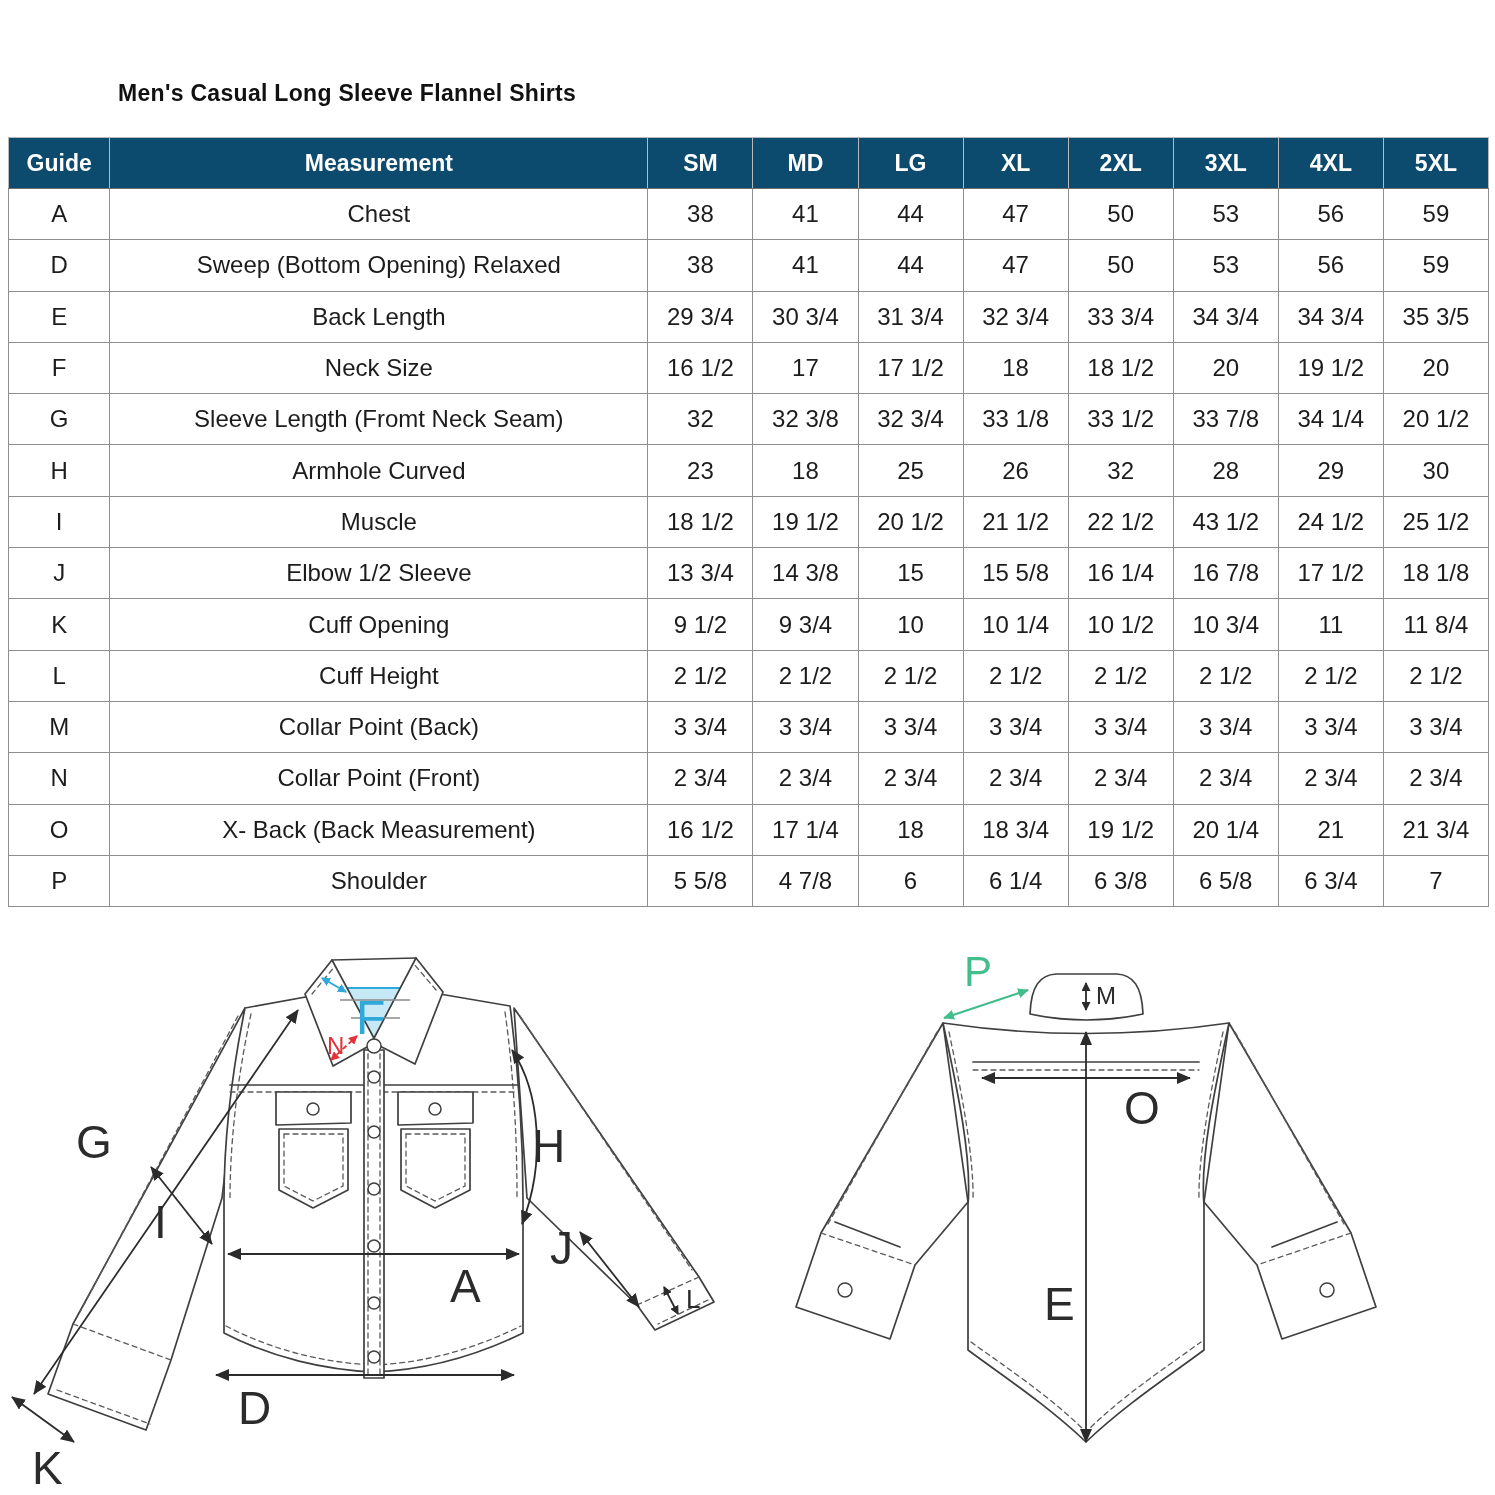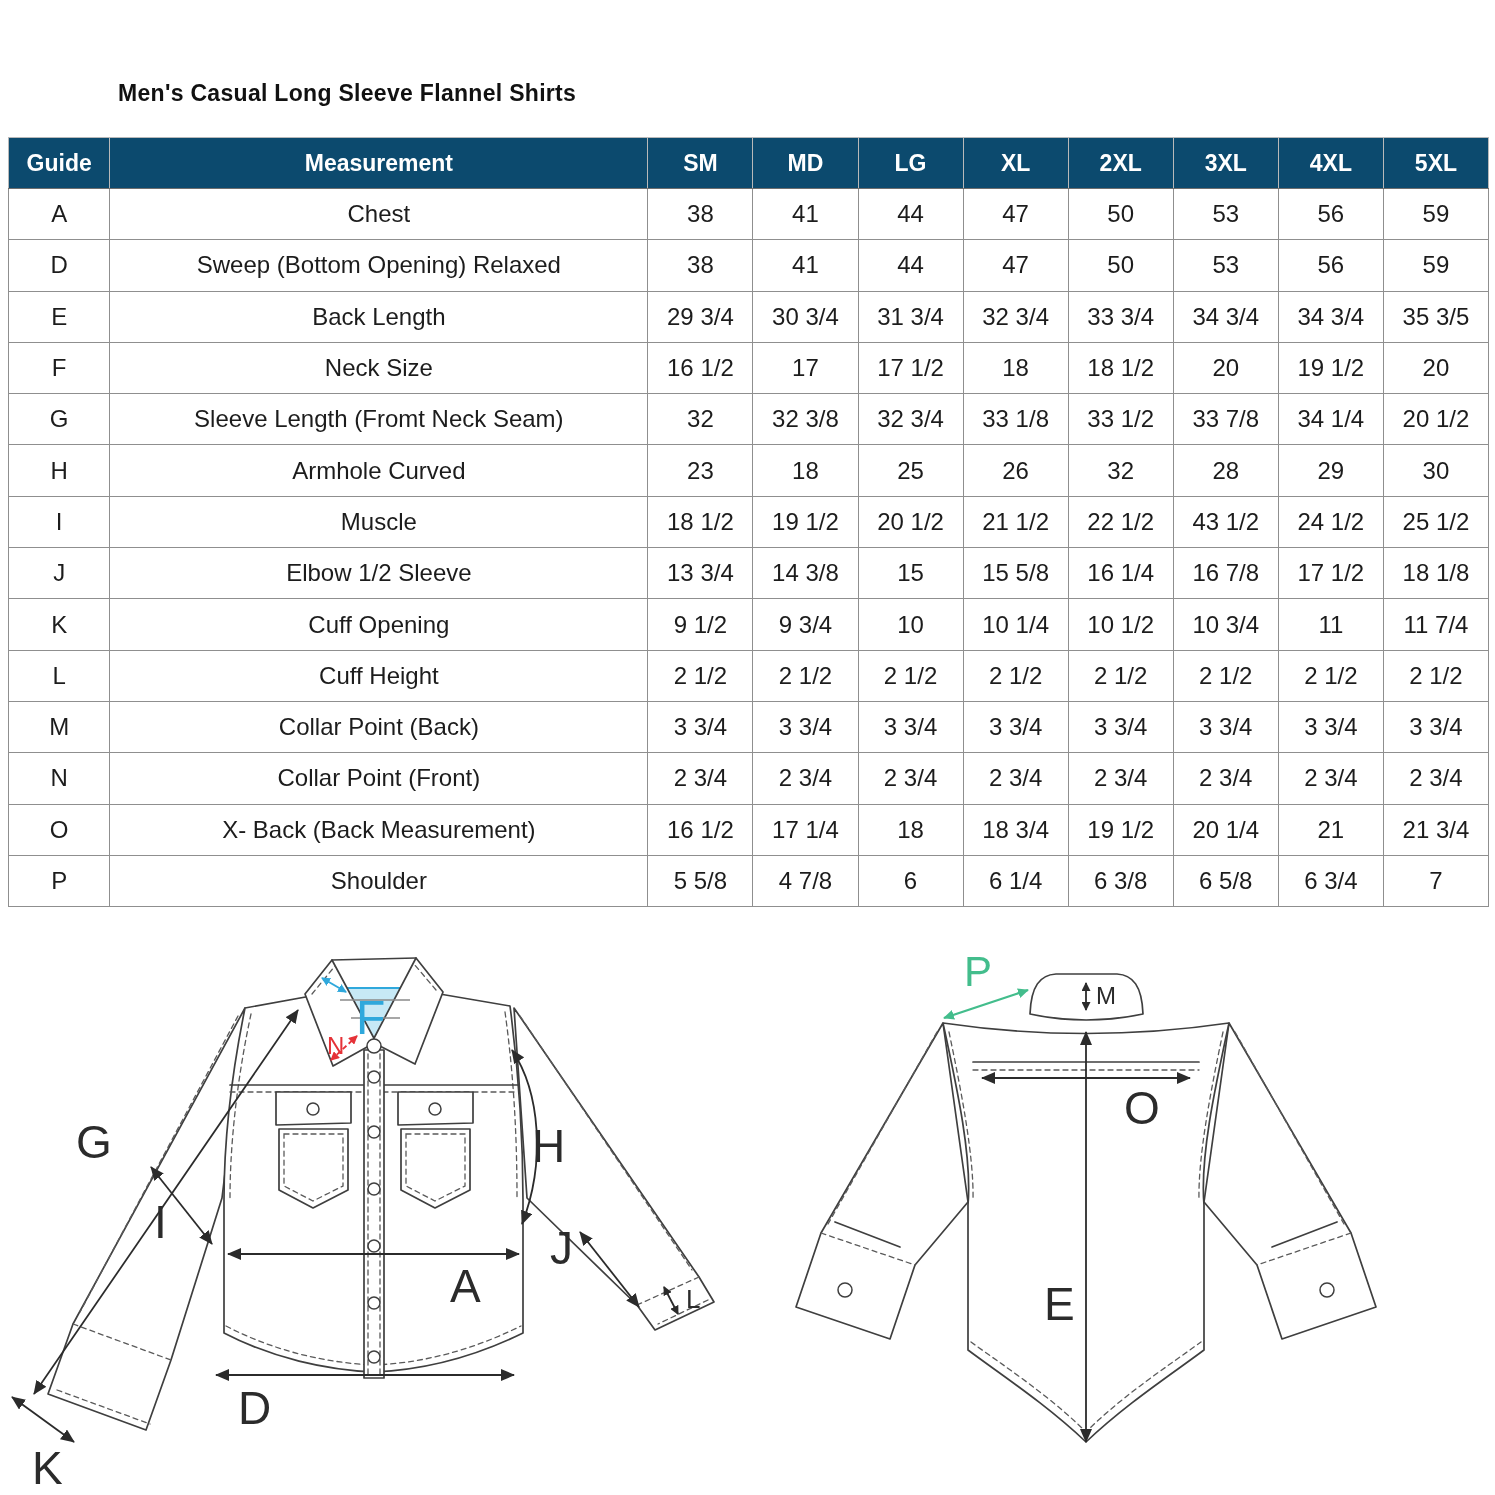--- a/index.html
+++ b/index.html
@@ -161,21 +161,21 @@
         <tr>
           <td class="c-guide">K</td>
           <td class="c-name">Cuff Opening</td>
           <td class="c-val">9 1/2</td>
           <td class="c-val">9 3/4</td>
           <td class="c-val">10</td>
           <td class="c-val">10 1/4</td>
           <td class="c-val">10 1/2</td>
           <td class="c-val">10 3/4</td>
           <td class="c-val">11</td>
-          <td class="c-val">11 7/4</td>
+          <td class="c-val">11 8/4</td>
         </tr>
         <tr>
           <td class="c-guide">L</td>
           <td class="c-name">Cuff Height</td>
           <td class="c-val">2 1/2</td>
           <td class="c-val">2 1/2</td>
           <td class="c-val">2 1/2</td>
           <td class="c-val">2 1/2</td>
           <td class="c-val">2 1/2</td>
           <td class="c-val">2 1/2</td>

